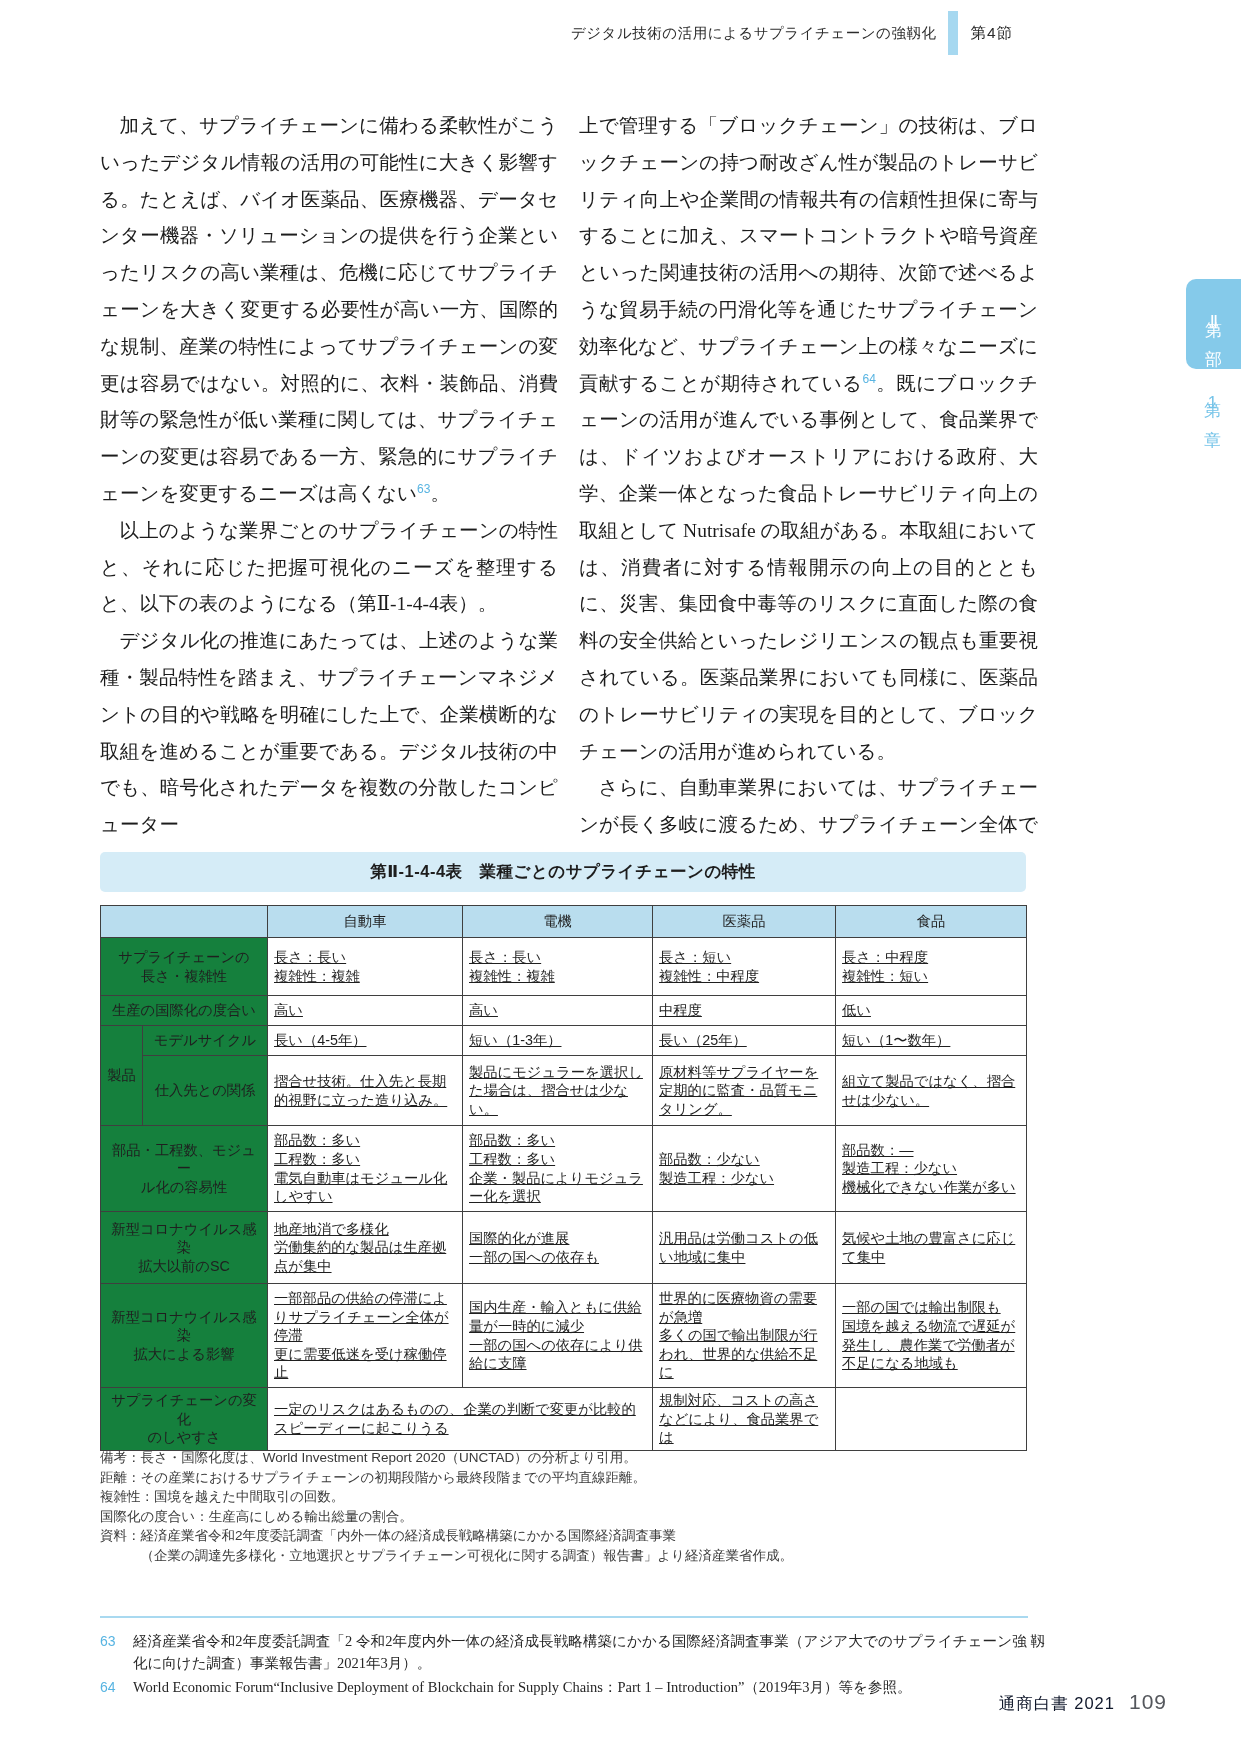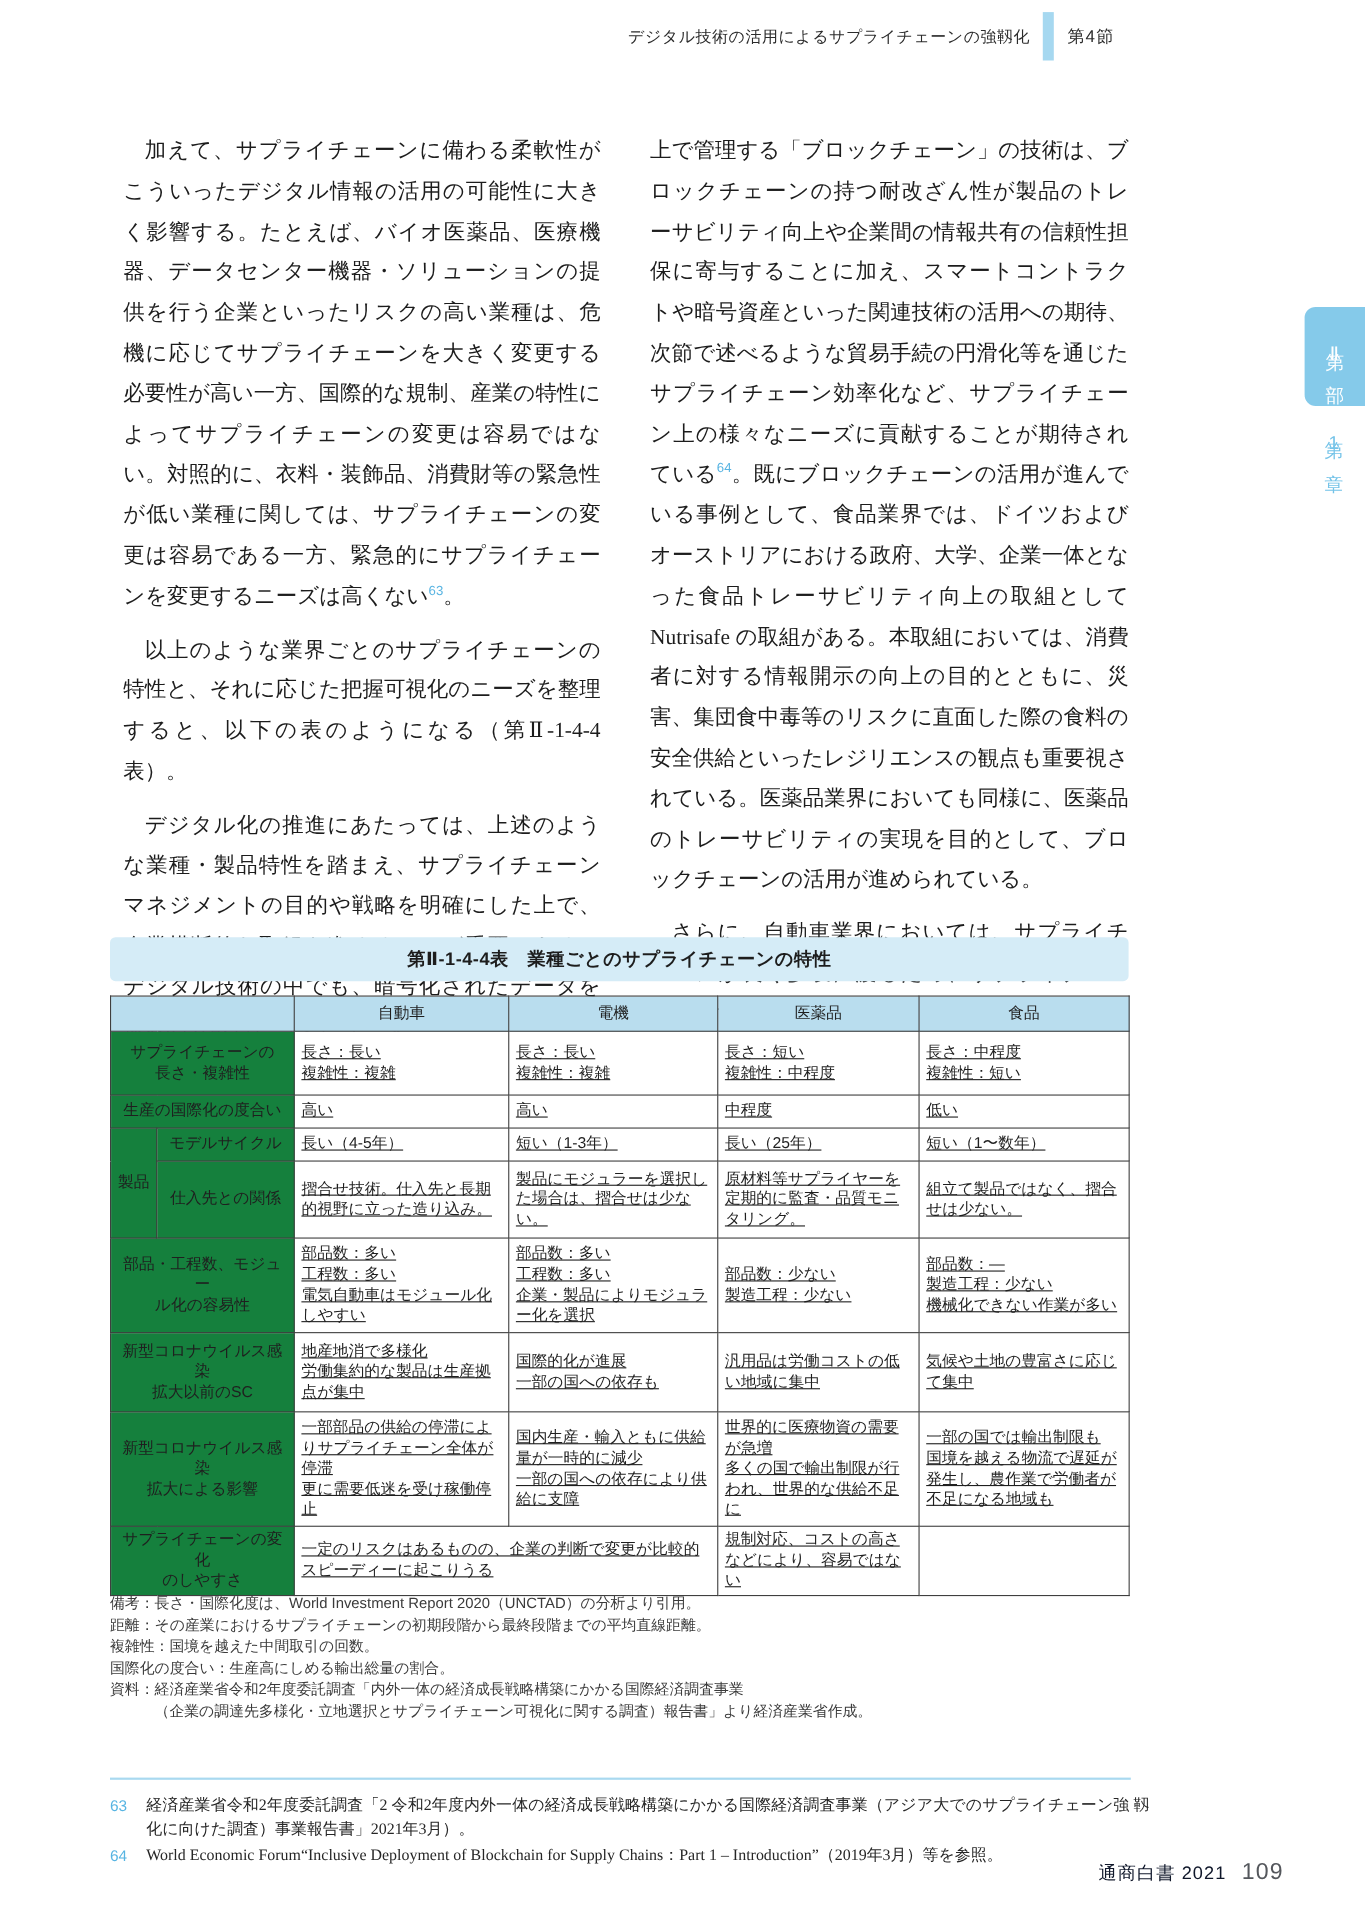--- a/index.html
+++ b/index.html
@@ -17,21 +17,21 @@
             border-radius:10px 0 0 10px;display:flex;align-items:center;justify-content:center;}
   .vtext{writing-mode:vertical-rl;text-orientation:upright;}
   .part-tab-text{color:#ffffff;font-size:17px;letter-spacing:4px;font-weight:500;}
   .chapter-marker{position:absolute;right:17px;top:388px;color:#74c3e8;font-size:17px;letter-spacing:5px;}
 
   
   .col{position:absolute;top:108px;font-family:"Liberation Serif","DejaVu Serif",serif;
        font-size:19.5px;line-height:36.8px;color:#1c1c1c;text-align:justify;}
   .col-left{left:100px;width:458px;}
   .col-right{left:579px;width:459px;}
-  .col p{margin:12px;}
+  .col p{margin:0;}
   .indent{text-indent:1em;}
   sup.fnref{font-size:12px;color:#58b4e2;font-family:"Liberation Sans",sans-serif;
             vertical-align:super;line-height:0;}
 
   
   .table-title{position:absolute;left:100px;top:852px;width:926px;height:40px;background:#d5ecf7;
                border-radius:5px;display:flex;align-items:center;justify-content:center;
                font-size:16.5px;font-weight:bold;color:#1d1d1d;letter-spacing:.5px;}
   table.sc{position:absolute;left:100px;top:905px;width:926px;border-collapse:collapse;
            table-layout:fixed;font-size:14.3px;line-height:1.3;color:#1f1f1f;}
@@ -172,21 +172,21 @@
 一部の国への依存により供給に支障</td>
       <td>世界的に医療物資の需要が急増
 多くの国で輸出制限が行われ、世界的な供給不足に</td>
       <td>一部の国では輸出制限も
 国境を越える物流で遅延が発生し、農作業で労働者が不足になる地域も</td>
     </tr>
     <tr style="height:48px">
       <th class="lab" colspan="2">サプライチェーンの変化
 のしやすさ</th>
       <td colspan="2">一定のリスクはあるものの、企業の判断で変更が比較的スピーディーに起こりうる</td>
-      <td>規制対応、コストの高さなどにより、容易ではない</td>
+      <td>規制対応、コストの高さなどにより、食品業界では</td>
       <td></td>
     </tr>
   </tbody>
     </table>
 
   <div class="notes">
     <div>備考：長さ・国際化度は、World Investment Report 2020（UNCTAD）の分析より引用。</div>
     <div>距離：その産業におけるサプライチェーンの初期段階から最終段階までの平均直線距離。</div>
     <div>複雑性：国境を越えた中間取引の回数。</div>
     <div>国際化の度合い：生産高にしめる輸出総量の割合。</div>

